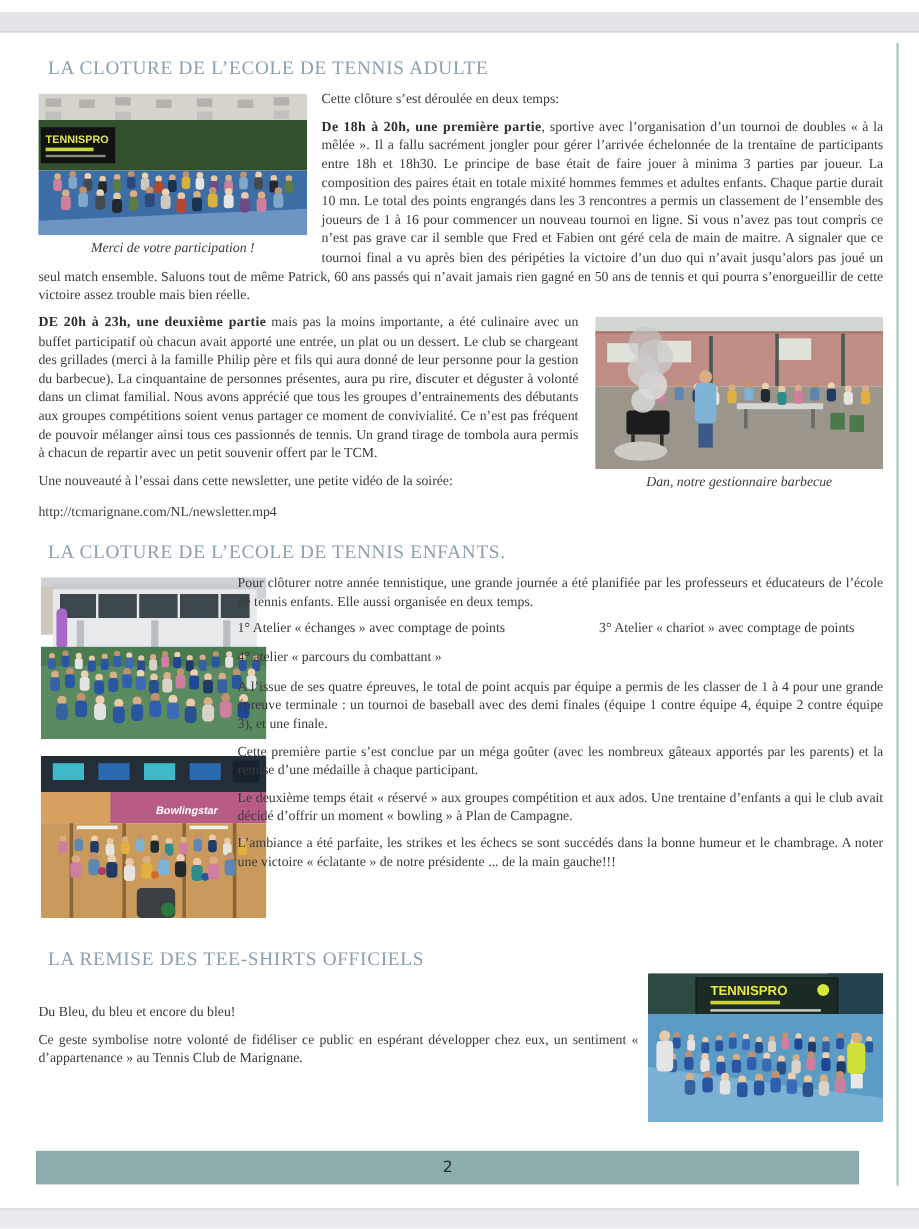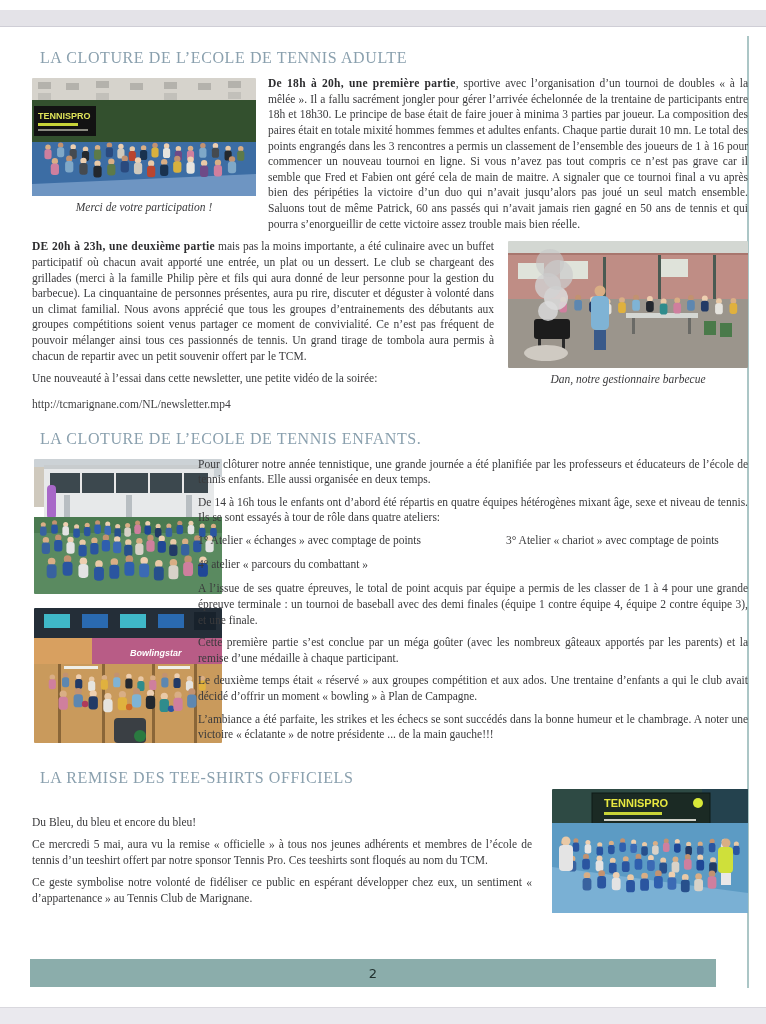--- a/index.html
+++ b/index.html
@@ -6,21 +6,21 @@
   body{
     width:766px;height:1024px;background:#fbfbfc;overflow:hidden;
     font-family:"Liberation Serif", serif;
   }
   .canvas{position:relative;width:766px;height:1024px;background:#ffffff;overflow:hidden;}
   .top-strip{position:absolute;top:10px;left:0;width:766px;height:16px;background:#e4e3e8;border-bottom:1px solid #cfced6;}
   .bottom-strip{position:absolute;bottom:0;left:0;width:766px;height:16px;background:#eae9ee;border-top:1px solid #d9d8de;}
   .right-rule{position:absolute;top:36px;right:17px;width:2px;height:952px;background:#abc6c6;}
   .footer-bar{position:absolute;top:959px;left:30px;width:686px;height:28px;background:#8badab;display:flex;align-items:center;justify-content:center;}
   .page-number{font-family:"DejaVu Sans", sans-serif;font-size:13px;color:#20302e;}
-  .content{position:absolute;top:27px;left:0;right:0;padding:22px 18px 0 32px;}
+  .content{position:absolute;top:27px;left:0;right:0;padding:22px 30px 0 32px;}
   h1{font-size:16px;font-weight:400;color:#8aa0ae;letter-spacing:.6px;margin:0 0 9px 8px;}
   p{margin:0 0 7px;font-size:11.5px;line-height:1.36;color:#3a3a3c;text-align:justify;}
   .lead{font-weight:700;color:#2d2d2f;letter-spacing:.3px;}
   .flow::after{content:"";display:block;clear:both;}
   figure{margin:0;}
   .fig-left{float:left;margin:2px 12px 4px 0;}
   .fig-right{float:right;margin:2px 0 4px 14px;}
   figcaption{text-align:center;font-style:italic;font-weight:400;font-size:11.5px;color:#3a3a3c;margin-top:5px;}
   .photo{display:block;border-radius:1px;}
   .leftcol{float:left;width:148px;margin:2px 16px 4px 2px;min-height:292px;}
@@ -128,20 +128,21 @@
                 <rect x="167.99167579335702" y="87.38957396014054" width="8.25" height="11.625" rx="3" fill="#6e4a87"></rect>
                 <circle cx="185.9361334811424" cy="84.7189102456737" r="3.15" fill="#d9ae85"></circle>
                 <rect x="181.8111334811424" y="86.9689102456737" width="8.25" height="11.625" rx="3" fill="#cf7f9e"></rect>
                 <circle cx="200.01919986887742" cy="81.29397805362554" r="3.15" fill="#c29270"></circle>
                 <rect x="195.89419986887742" y="83.54397805362554" width="8.25" height="11.625" rx="3" fill="#7fa8c8"></rect>
               </g>
           </svg>
           <figcaption>Merci de votre participation !</figcaption>
         </figure>
 
+        <p>Cette clôture s’est déroulée en deux temps:</p>
 
         <p><span class="lead">De 18h à 20h, une première partie</span><span>, sportive avec l’organisation d’un tournoi de doubles « à la mêlée ». Il a fallu sacrément jongler pour gérer l’arrivée échelonnée de la trentaine de participants entre 18h et 18h30. Le principe de base était de faire jouer à minima 3 parties par joueur. La composition des paires était en totale mixité hommes femmes et adultes enfants. Chaque partie durait 10 mn. Le total des points engrangés dans les 3 rencontres a permis un classement de l’ensemble des joueurs de 1 à 16 pour commencer un nouveau tournoi en ligne. Si vous n’avez pas tout compris ce n’est pas grave car il semble que Fred et Fabien ont géré cela de main de maitre. A signaler que ce tournoi final a vu après bien des péripéties la victoire d’un duo qui n’avait jusqu’alors pas joué un seul match ensemble. Saluons tout de même Patrick, 60 ans passés qui n’avait jamais rien gagné en 50 ans de tennis et qui pourra s’enorgueillir de cette victoire assez trouble mais bien réelle.</span></p>
 
         <figure class="fig-right">
           <svg class="photo" width="240" height="127" viewBox="0 0 240 127">
             <rect width="240" height="14" fill="#d3d7d2"></rect>
             <rect y="12" width="240" height="4" fill="#a8766e"></rect>
             <rect y="14" width="240" height="44" fill="#bf8d85"></rect>
             <rect x="10" y="22" width="26" height="16" fill="#dfe3da"></rect>
             <rect x="52" y="20" width="28" height="18" fill="#dfe3da"></rect>
@@ -392,21 +393,20 @@
                   <circle cx="157.80733590883978" cy="83.90359017150533" r="3.57" fill="#c29270"></circle>
                   <rect x="153.13233590883976" y="86.45359017150533" width="9.350000000000001" height="13.175" rx="3.4000000000000004" fill="#5d87b0"></rect>
                 </g>
               <rect x="80" y="110" width="32" height="25" rx="4" fill="#3a3f44"></rect>
               <circle cx="106" cy="128" r="6" fill="#2a7a40"></circle>
             </svg>
           </figure>
         </div>
 
         <p>Pour  clôturer notre année tennistique, une grande journée a été planifiée par les professeurs et éducateurs de l’école de tennis enfants. Elle aussi organisée en deux temps.</p>
-        <p>De 14 à 16h tous le enfants ont d’abord été répartis en quatre équipes hétérogènes mixant âge, sexe et niveau de tennis. Ils se sont essayés à tour de rôle dans quatre ateliers:</p>
         <div class="ateliers">
           <span>1° Atelier « échanges »  avec comptage de points</span>
           <span>3° Atelier « chariot » avec comptage de points</span>
           <span>4° atelier « parcours du combattant »</span>
         </div>
         <p>A l’issue de ses quatre épreuves, le total de point acquis par équipe a permis de les classer de 1 à 4  pour une grande épreuve terminale : un tournoi de baseball avec des demi finales (équipe 1  contre équipe 4, équipe 2 contre équipe 3), et une finale.</p>
         <p>Cette première partie s’est conclue par un méga goûter (avec les nombreux gâteaux apportés par les parents) et la remise d’une médaille à chaque participant.</p>
         <p>Le deuxième temps était « réservé » aux groupes compétition et aux ados. Une trentaine d’enfants a qui le club avait décidé d’offrir un moment « bowling »  à Plan de Campagne.</p>
         <p>L’ambiance a été parfaite, les strikes et les échecs se sont succédés dans la bonne humeur et le chambrage. A noter une victoire « éclatante » de notre présidente ... de la main gauche!!!</p>
       </div>
@@ -515,21 +515,20 @@
             </g>
           <circle cx="174" cy="54" r="4.5" fill="#d9ae85"></circle>
           <rect x="166" y="58" width="15" height="26" rx="4" fill="#cfe03a"></rect>
           <rect x="169" y="84" width="10" height="12" fill="#e8e8e8"></rect>
           <circle cx="14" cy="52" r="4.5" fill="#e9c9a6"></circle>
           <rect x="7" y="56" width="14" height="26" rx="4" fill="#e4e4e4"></rect>
         </svg>
       </figure>
       <div class="text-block">
         <p>Du Bleu, du bleu et encore du bleu!</p>
-        <p>Ce mercredi 5 mai, aura vu la remise « officielle » à tous nos jeunes adhérents et membres de l’école de tennis d’un teeshirt offert par notre sponsor  Tennis Pro. Ces teeshirts sont floqués au nom du TCM.</p>
         <p>Ce geste symbolise notre volonté de fidéliser ce public en espérant développer chez eux, un sentiment « d’appartenance » au Tennis Club de Marignane.</p>
       </div>
     </section>
 
   </div>
 
   <div class="footer-bar">
     <span class="page-number">2</span>
   </div>
   <div class="bottom-strip"></div>

